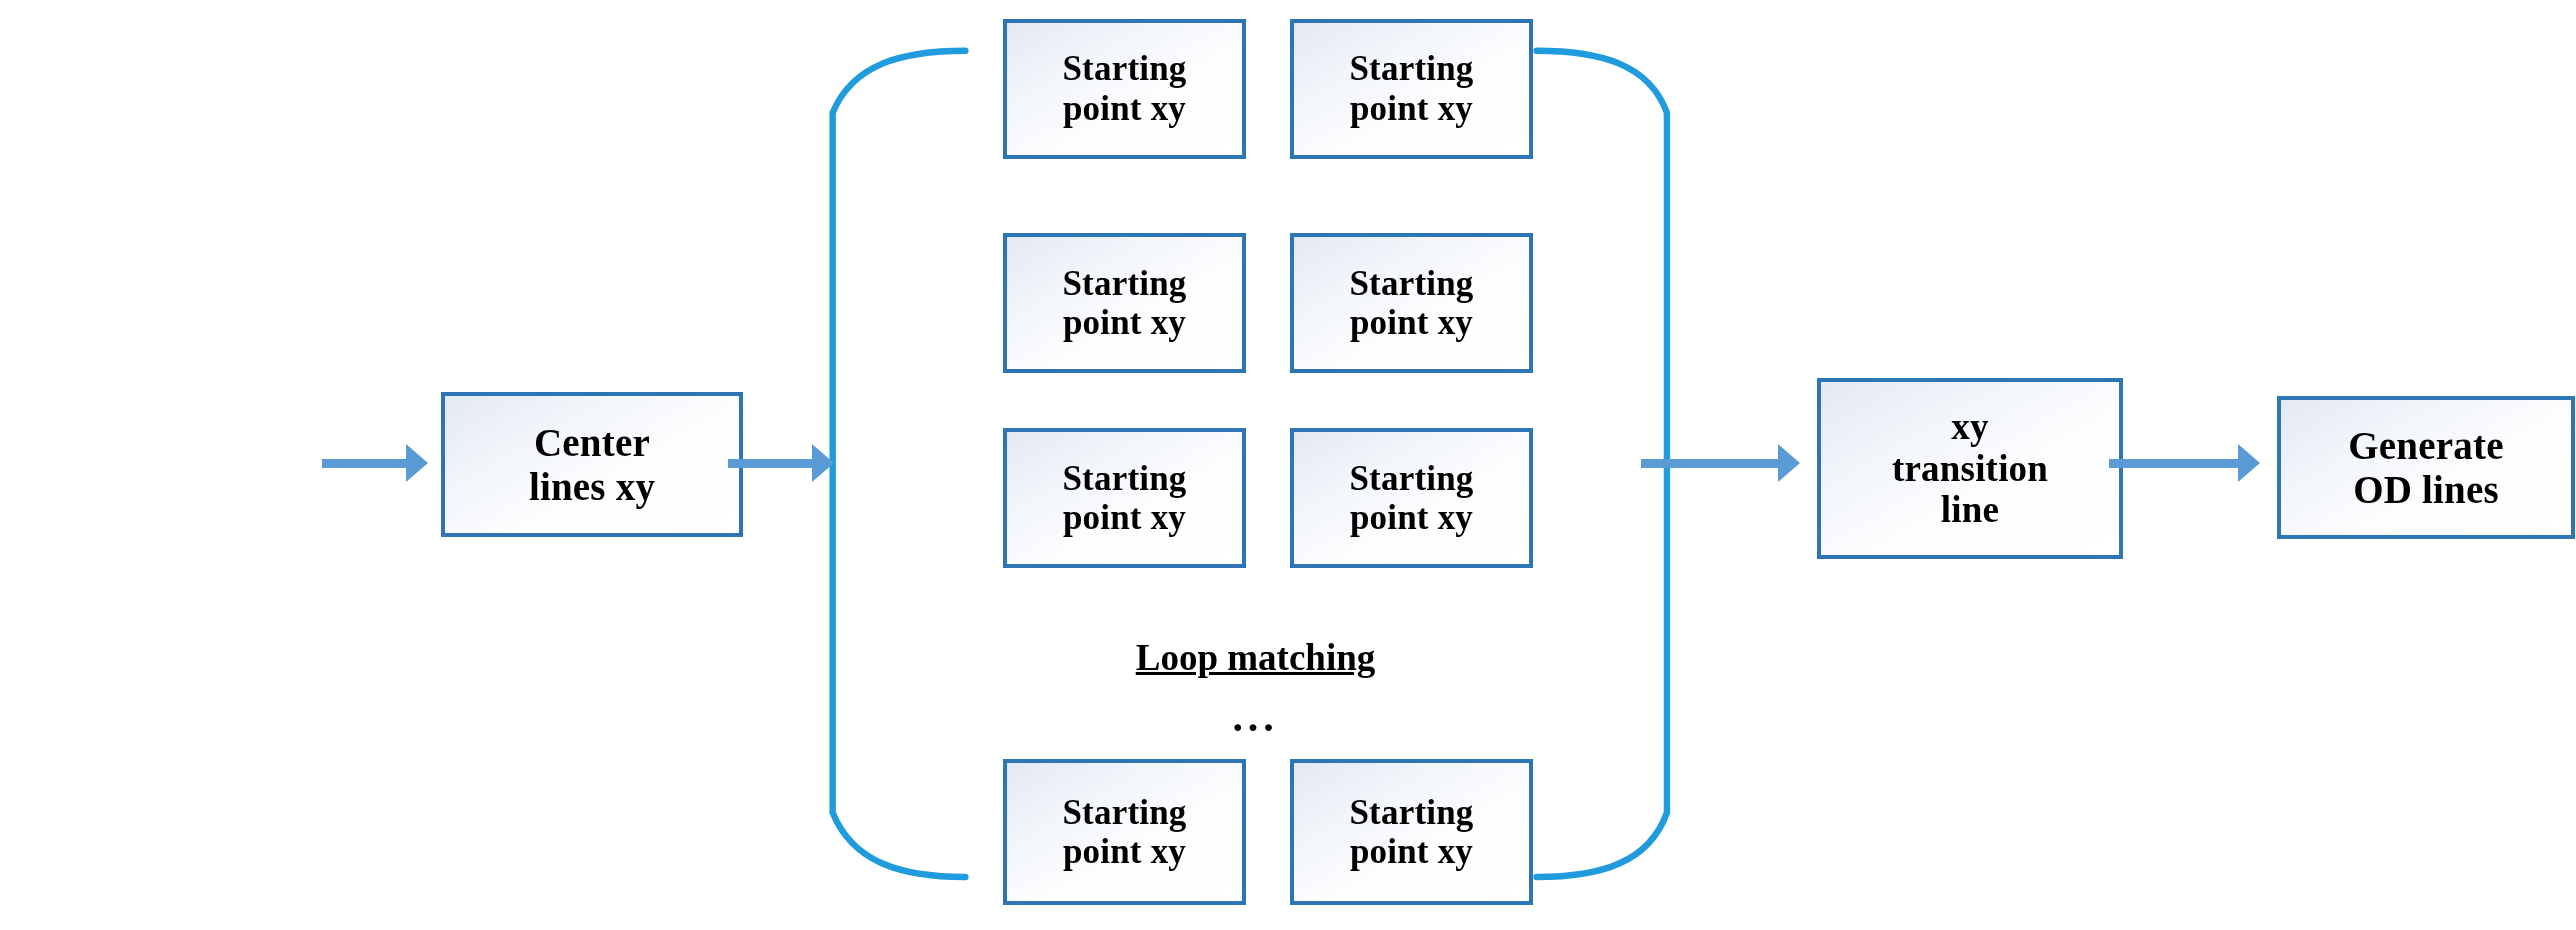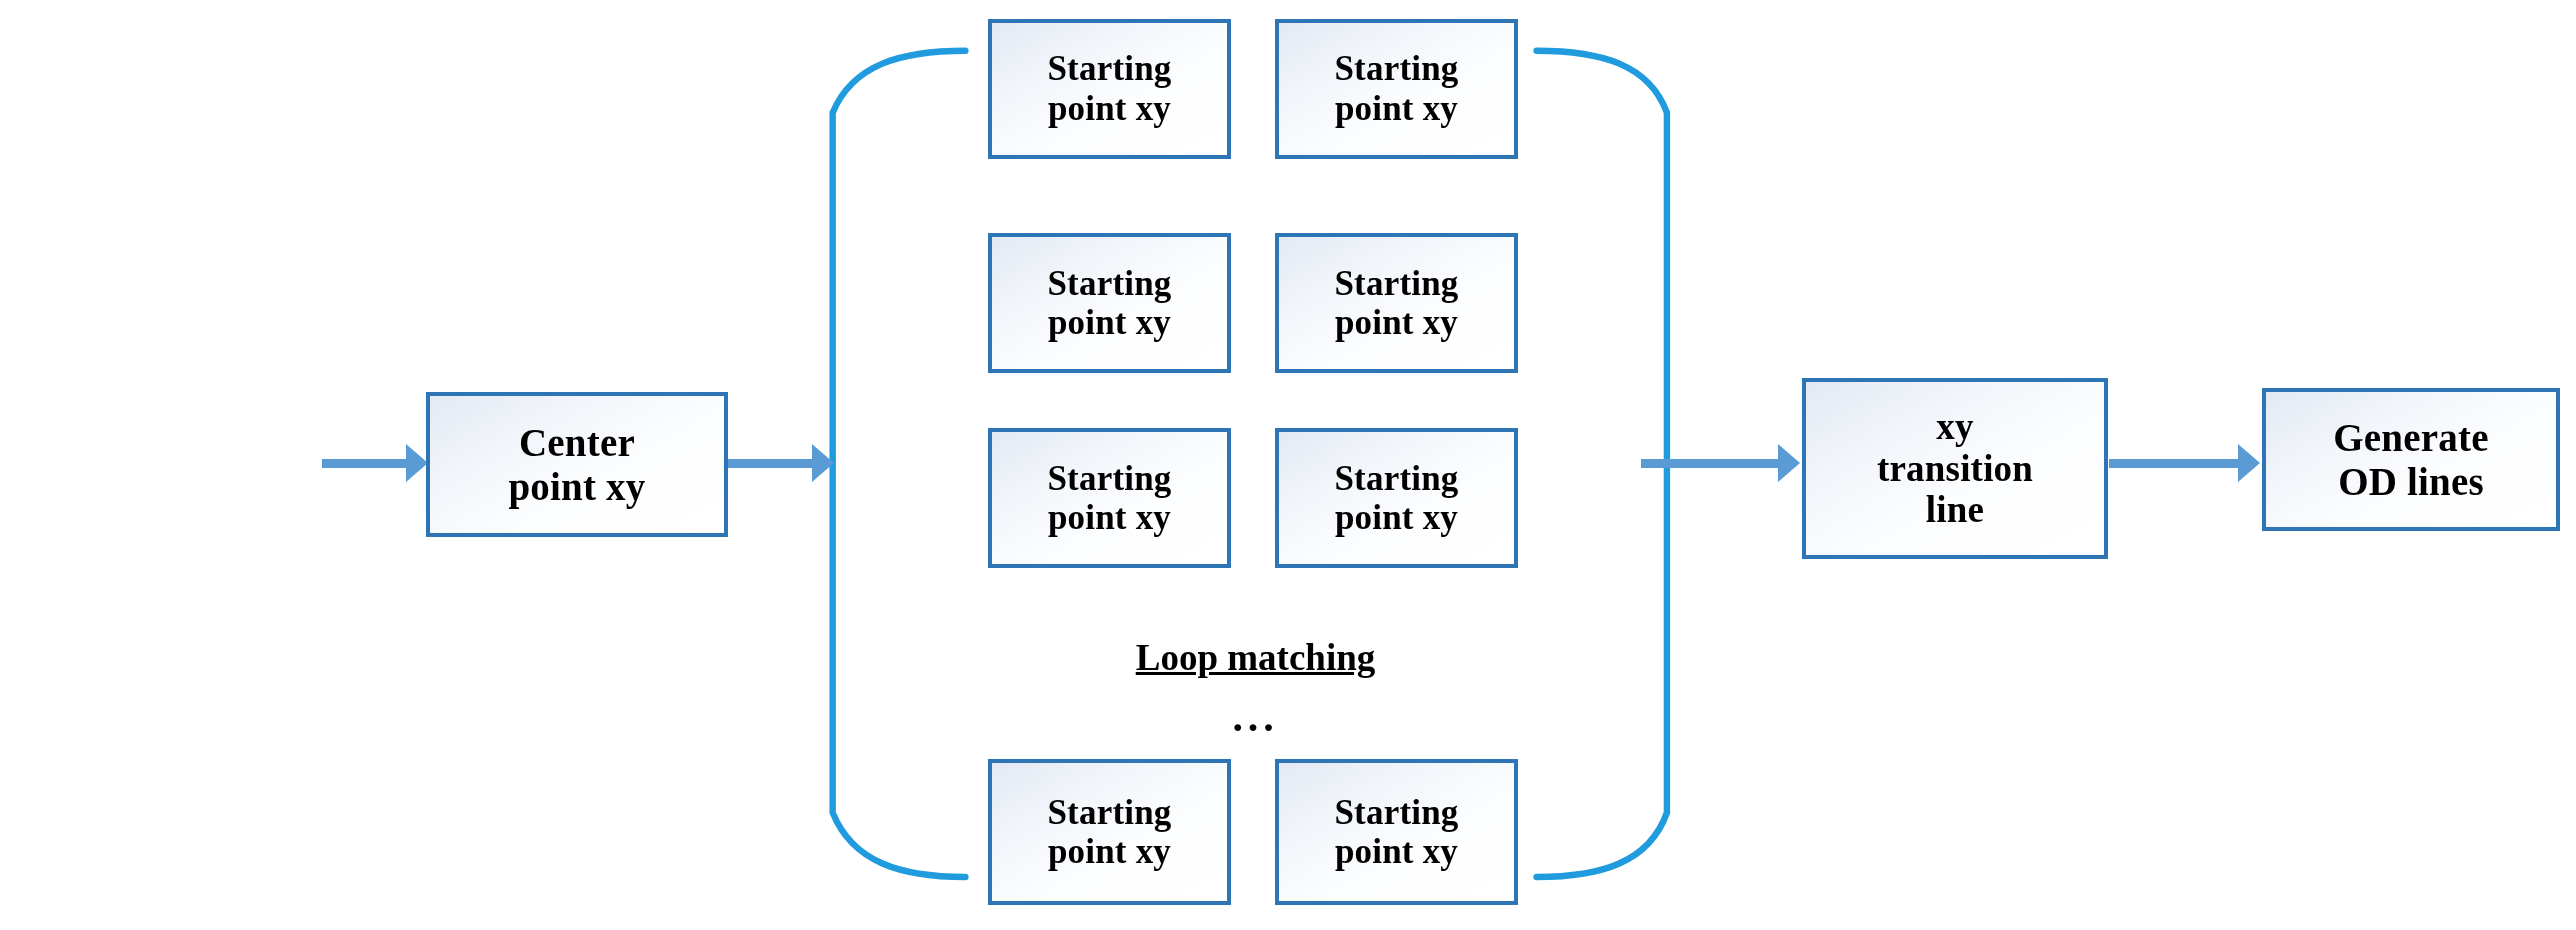--- a/index.html
+++ b/index.html
@@ -26,32 +26,33 @@
     border: 4px solid #2E75B6;
     background: linear-gradient(150deg, #E3E9F3 0%, #F2F5FA 30%, #FDFEFF 62%, #FFFFFF 100%);
     display: flex;
     align-items: center;
     justify-content: center;
     text-align: center;
     color: #000000;
     font-weight: bold;
     line-height: 1.12;
     letter-spacing: 0.2px;
+    margin-left: 15px;
   }
   .node .label {
     display: block;
     white-space: pre-line;
     padding: 0 4.8px;
   }
 
   
   .n-research   { left: 16px;  top: 392px; width: 306px;  height: 145px; font-size: 39px; }
   .n-center     { left: 426px; top: 392px; width: 302px;  height: 145px; font-size: 39px; }
   .n-transition { left: 1802px;top: 378px; width: 306px;  height: 181px; font-size: 37px; }
-  .n-generate   { left: 2262px;top: 388px; width: 298px;  height: 143px; font-size: 39px; }
+  .n-generate   { left: 2262px;top: 396px; width: 298px;  height: 143px; font-size: 39px; }
 
   .n-start {
     width: 243px;
     height: 140px;
     font-size: 35px;
     border-width: 4px;
   }
   .col-a { left: 988px; }
   .col-b { left: 1275px; }
   .row-1 { top: 18.5px;  }
@@ -111,21 +112,21 @@
     <path d="M 1200 63 C 1120 63 1060 80 1035 140 L 1035 1010 C 1060 1072 1120 1090 1200 1090" fill="none" stroke="#1F9BDE" stroke-width="8" stroke-linecap="round"></path>
 
     <path d="M 1910 63 C 1990 63 2050 80 2072 140 L 2072 1010 C 2050 1072 1990 1090 1910 1090" fill="none" stroke="#1F9BDE" stroke-width="8" stroke-linecap="round"></path>
   </svg>
 
 
   <div class="arrow a-1"></div>
 
   <div class="node n-center">
     <span class="label">Center
-point xy</span>
+lines xy</span>
   </div>
 
   <div class="arrow a-2"></div>
 
   <div class="node n-start col-a row-1">
     <span class="label">Starting
 point xy</span>
   </div>
   <div class="node n-start col-b row-1">
     <span class="label">Starting

